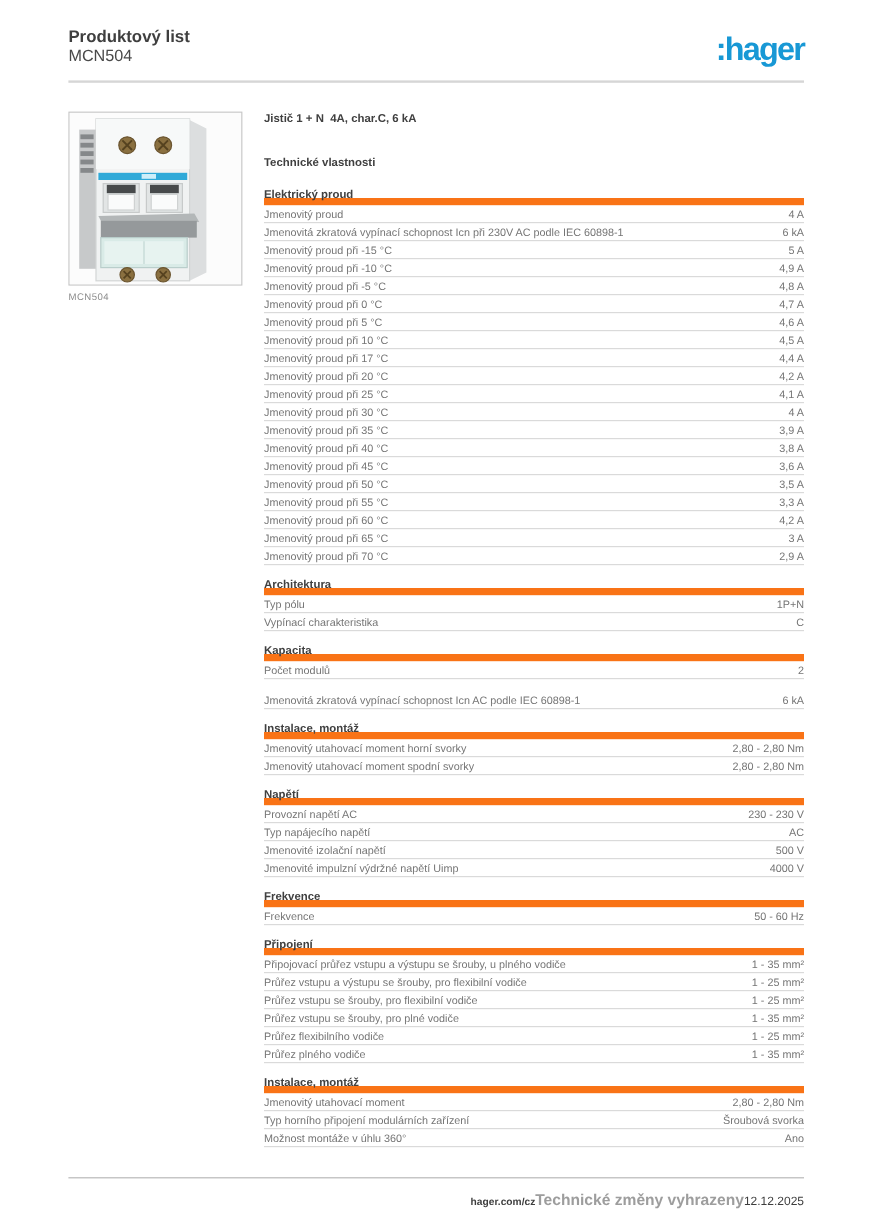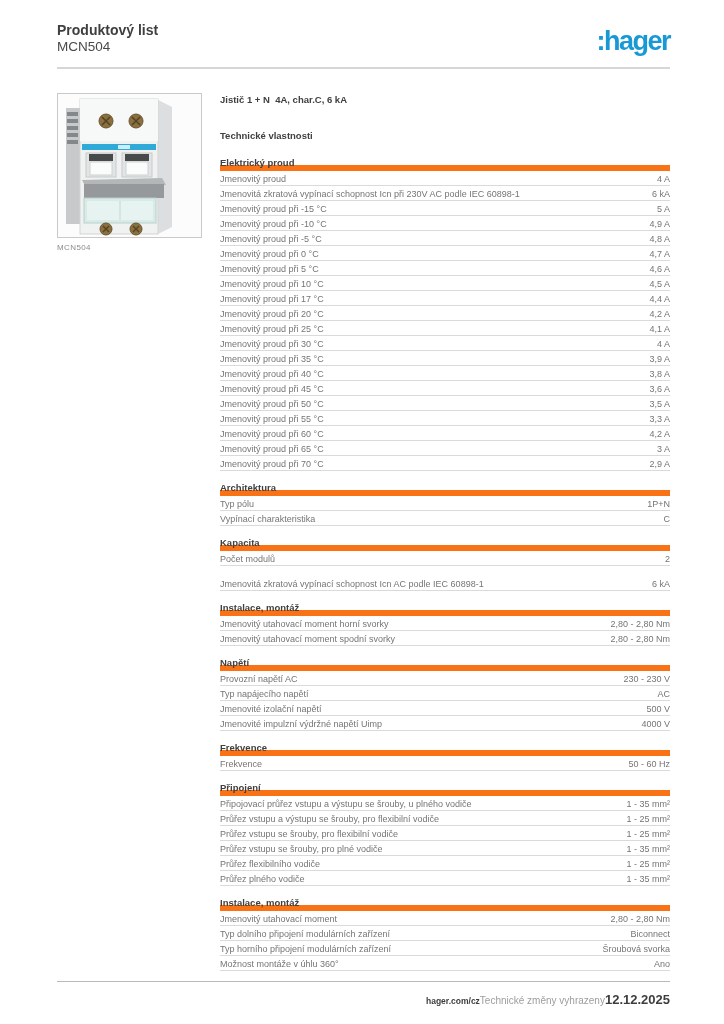--- a/index.html
+++ b/index.html
@@ -55,22 +55,22 @@
     border-bottom: 1px solid #dadada;
   }
   .row-label { font-size: 9px; color: #757575; white-space: nowrap; }
   .row-value { font-size: 9px; color: #757575; white-space: nowrap; text-align: right; margin-left: 8px; }
 
   
   .footer { position: absolute; left: 57px; right: 54px; top: 981px; }
   .footer-rule { border-top: 1px solid #b9b9b9; }
   .footer-row { display: flex; justify-content: flex-end; align-items: baseline; margin-top: 10px; }
   .footer-left  { font-size: 8.5px; font-weight: bold; color: #3d3d3d; }
-  .footer-center{ font-size: 10px; color: #9d9d9d; }
-  .footer-right { font-size: 13px; font-weight: bold; color: #3d3d3d; }
+  .footer-center{ font-size: 13px; color: #9d9d9d; font-weight: bold; }
+  .footer-right { font-size: 10px; font-weight: normal; color: #3d3d3d; }
 </style>
 </head>
 <body>
 
 <div class="page">
 
   <div class="header">
     <div>
       <div class="doc-title">Produktový list</div>
       <div class="doc-ref">MCN504</div>
@@ -362,24 +362,20 @@
   </section>
 
   <section class="spec-section">
     <h3 class="section-title">Instalace, montáž</h3>
     <div class="section-rows">
   <div class="spec-row">
     <span class="row-label">Jmenovitý utahovací moment</span>
     <span class="row-value">2,80 - 2,80 Nm</span>
   </div>
 
-  <div class="spec-row">
-    <span class="row-label">Typ dolního připojení modulárních zařízení</span>
-    <span class="row-value">Biconnect</span>
-  </div>
 
   <div class="spec-row">
     <span class="row-label">Typ horního připojení modulárních zařízení</span>
     <span class="row-value">Šroubová svorka</span>
   </div>
 
   <div class="spec-row">
     <span class="row-label">Možnost montáže v úhlu 360°</span>
     <span class="row-value">Ano</span>
   </div>

